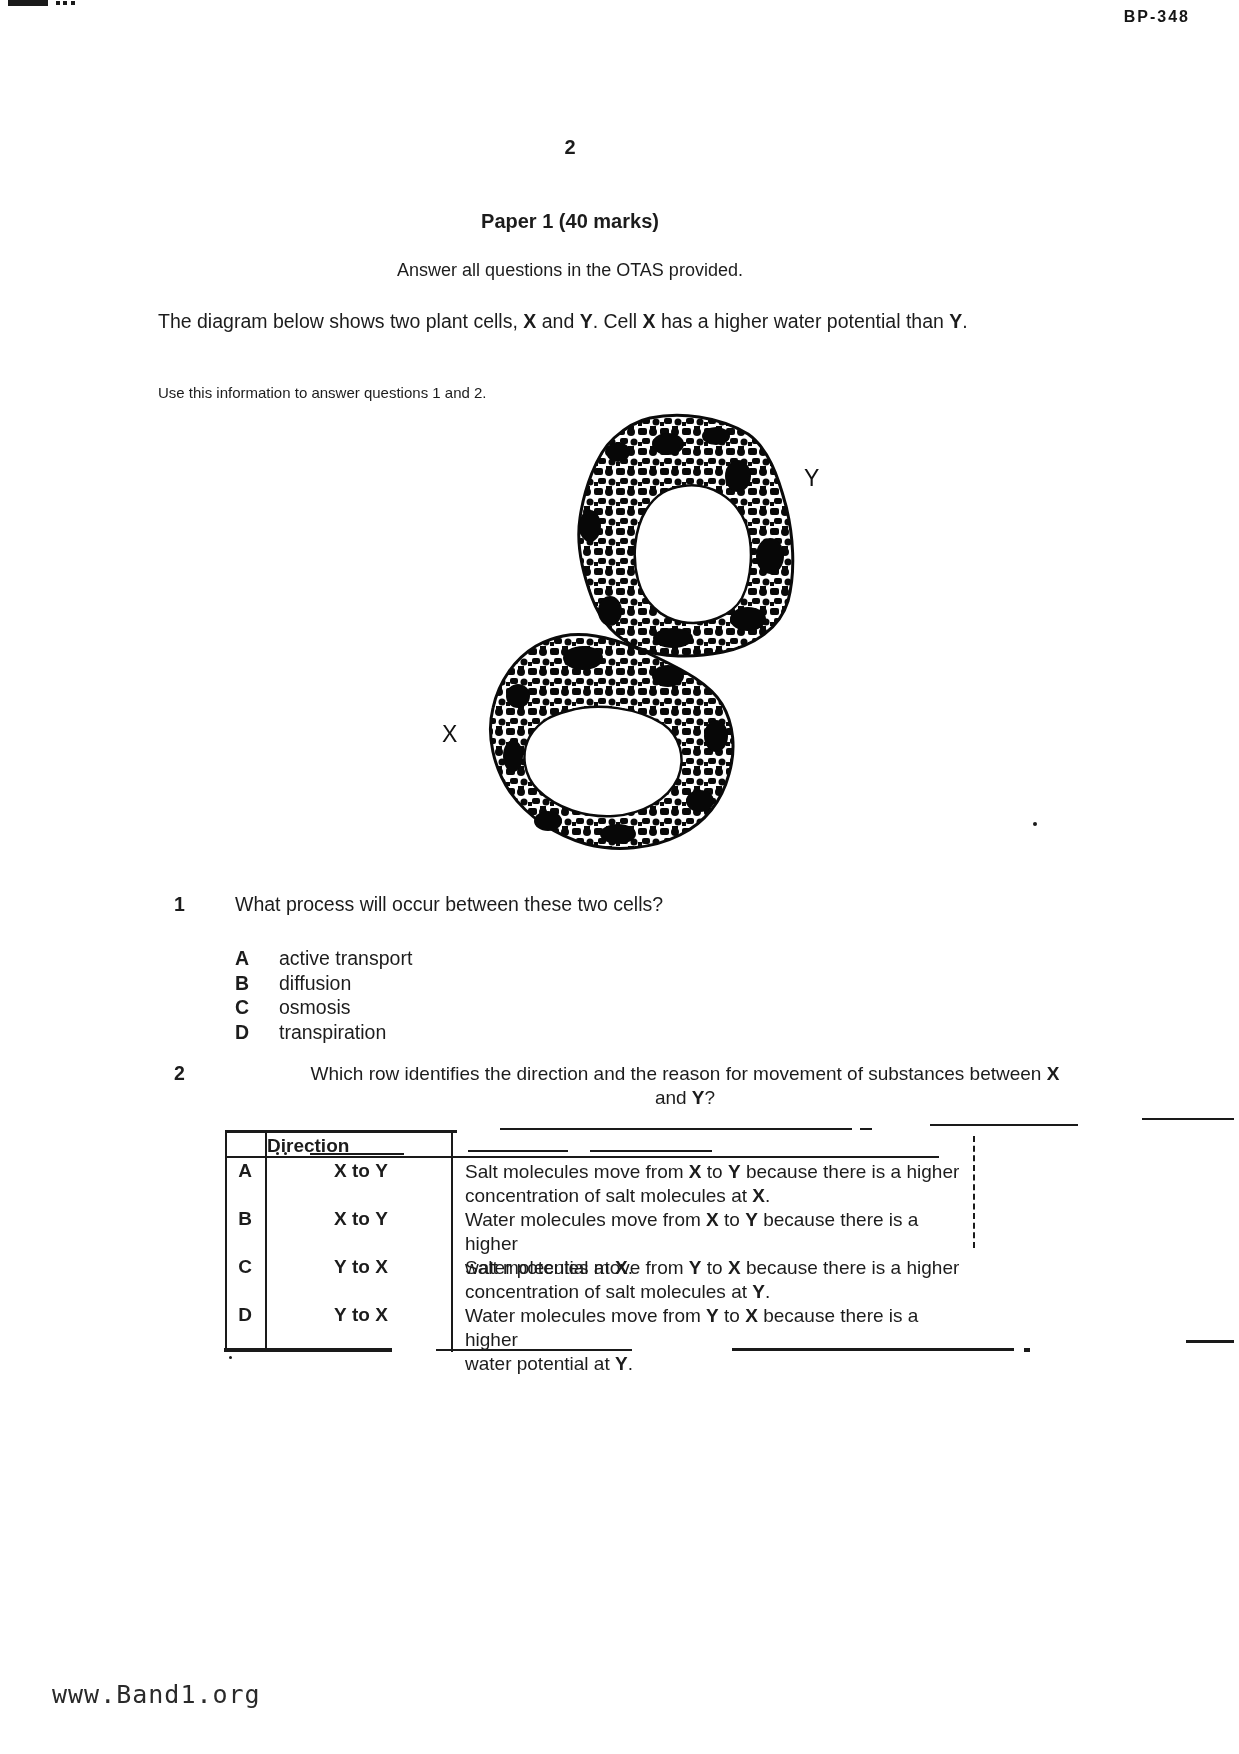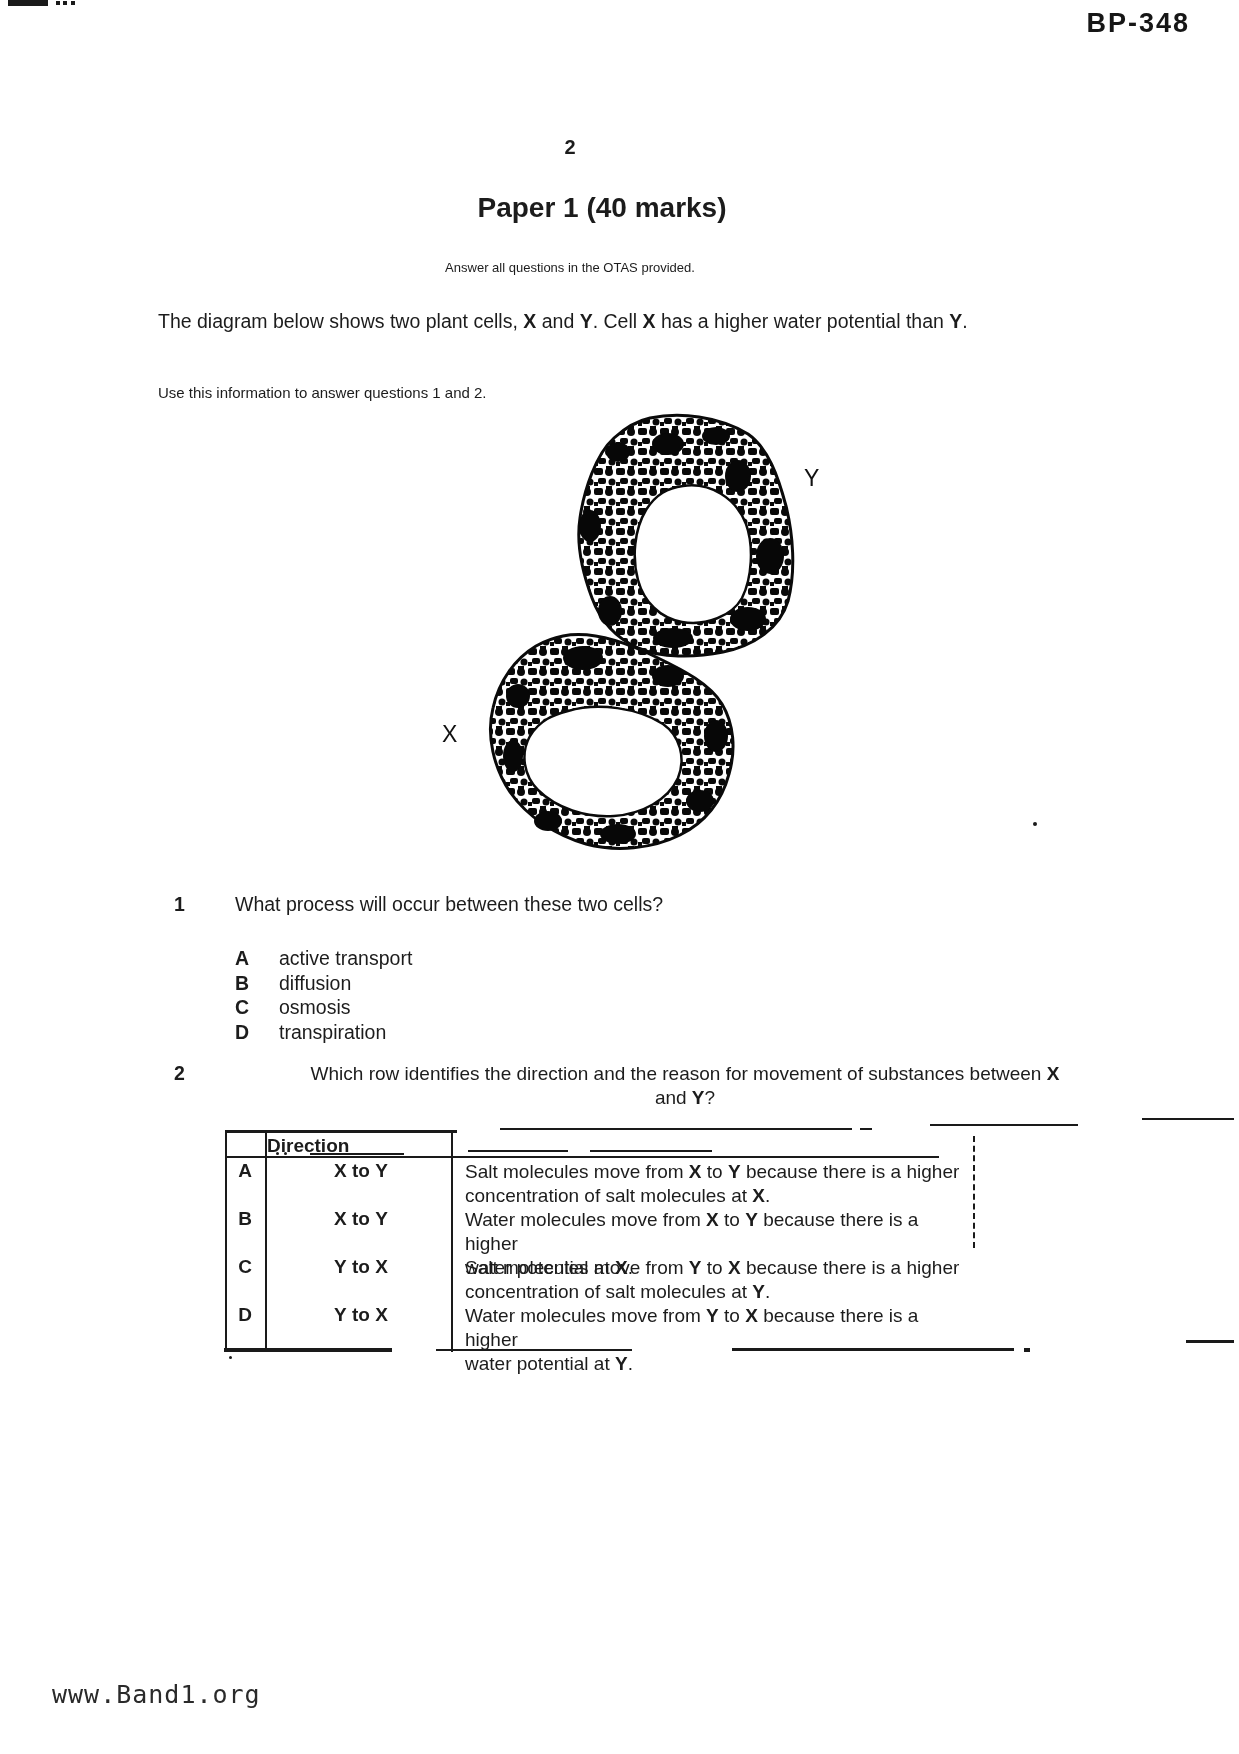--- a/index.html
+++ b/index.html
@@ -6,24 +6,24 @@
   body{
     width:1239px;height:1754px;position:relative;background:#ffffff;
     font-family:"Liberation Sans", sans-serif;color:#1c1c1c;overflow:hidden;
     -webkit-font-smoothing:antialiased;
   }
   .abs{position:absolute;}
   .center-col{left:0;width:1140px;text-align:center;}
   .art{position:absolute;background:#1a1a1a;}
   .art-dashed{position:absolute;width:0;border-left:2px dashed #1a1a1a;background:none;}
   .dot{border-radius:50%;}
-  #bp-code{left:1040px;top:8px;width:150px;text-align:right;font-size:27px;font-weight:600;letter-spacing:2px;color:#161616;}
+  #bp-code{left:1040px;top:8px;width:150px;text-align:right;font-size:16px;font-weight:600;letter-spacing:2px;color:#161616;}
   #page-number{top:136px;font-size:20px;font-weight:600;}
-  #paper-title{top:192px;font-size:28px;font-weight:700;margin-left:32px;}
-  #answer-instruction{top:260px;font-size:13px;}
+  #paper-title{top:210px;font-size:20px;font-weight:700;}
+  #answer-instruction{top:260px;font-size:18px;}
   #intro-line-1{left:158px;top:310px;font-size:19.5px;white-space:nowrap;}
   #intro-line-2{left:158px;top:384px;font-size:15px;white-space:nowrap;}
   #diagram{left:418px;top:406px;width:422px;height:468px;}
   .q-num{font-weight:700;font-size:19.5px;}
   #q1-num{left:174px;top:893px;}
   #q1-text{left:235px;top:893px;font-size:19.5px;white-space:nowrap;}
   #q1-options{left:235px;top:946px;font-size:19.5px;line-height:24.7px;}
   .opt-row{white-space:nowrap;}
   .opt-letter{display:inline-block;width:44px;font-weight:700;}
   #q2-num{left:174px;top:1062px;}

